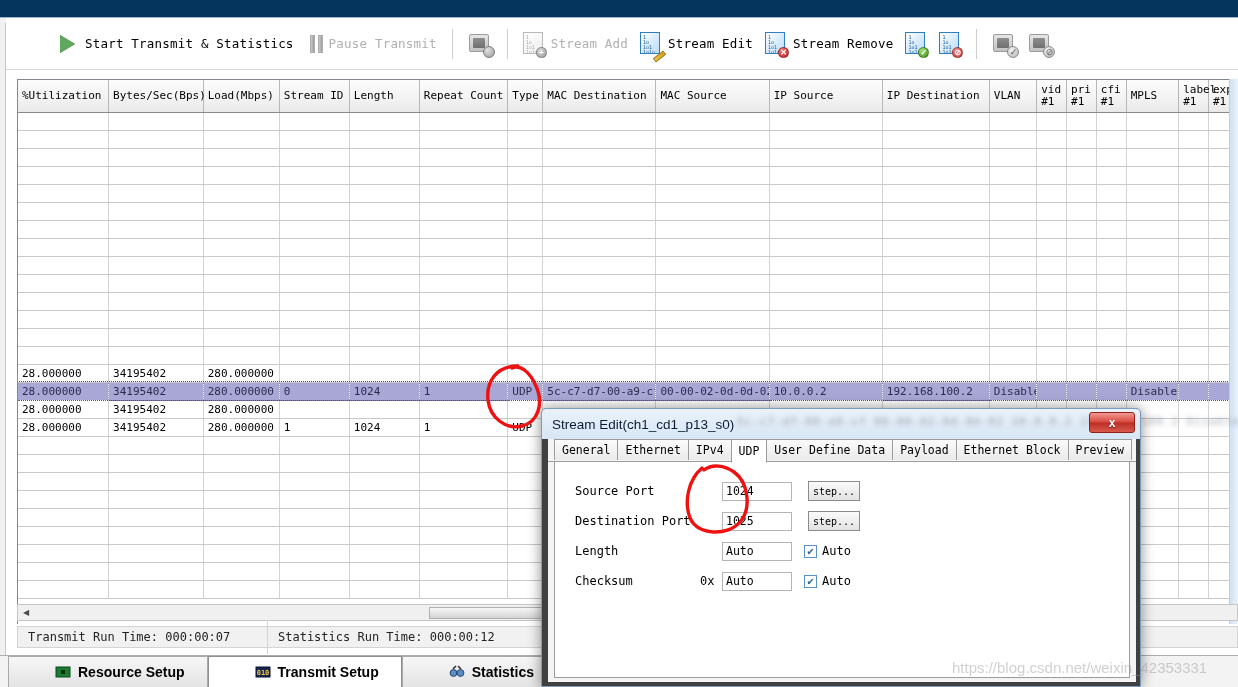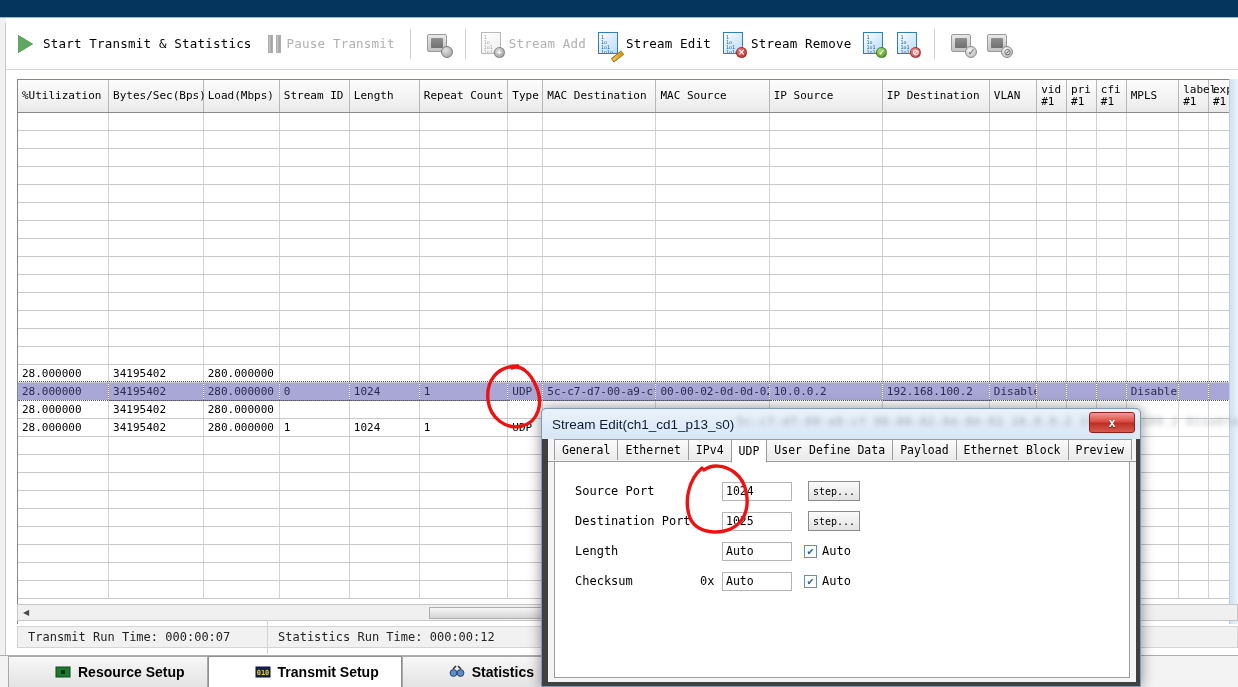--- a/index.html
+++ b/index.html
@@ -38,21 +38,21 @@
     border-left: 1px solid #c5c9cc;
     border-top: 1px solid #c5c9cc;
   }
 
   
   .toolbar {
     position: absolute; left: 6px; top: 18px;
     width: 1232px; height: 52px;
     background: #ffffff;
     border-bottom: 1px solid #d6d6d6;
-    display: flex; align-items: center;
+    display: flex; align-items: center; padding-left: 42px;
   }
   .tb-item {
     display: flex; align-items: center;
     height: 44px; padding: 0 6px;
     gap: 6px;
     white-space: nowrap;
   }
   .tb-label {
     font-family: "DejaVu Sans Mono", monospace;
     font-size: 12.5px;
@@ -1210,13 +1210,14 @@
   </div>
 
   <svg class="annot" style="left:478px; top:358px;" width="80" height="80" viewBox="0 0 80 80">
     <path d="M40 8 C18 8, 8 24, 10 42 C12 60, 28 72, 44 68 C60 64, 66 46, 58 28 C52 14, 42 6, 34 10" fill="none" stroke="#ee1111" stroke-width="3.4" stroke-linecap="round"></path>
   </svg>
 
   <svg class="annot" style="left:678px; top:462px;" width="90" height="80" viewBox="0 0 90 80">
     <path d="M24 6 C10 18, 6 40, 12 56 C20 74, 50 74, 62 60 C74 46, 70 20, 56 10 C46 3, 34 2, 26 8" fill="none" stroke="#ee1111" stroke-width="3.4" stroke-linecap="round"></path>
   </svg>
 
+  <div class="watermark">https://blog.csdn.net/weixin_42353331</div>
 </div>
 
 </body></html>

